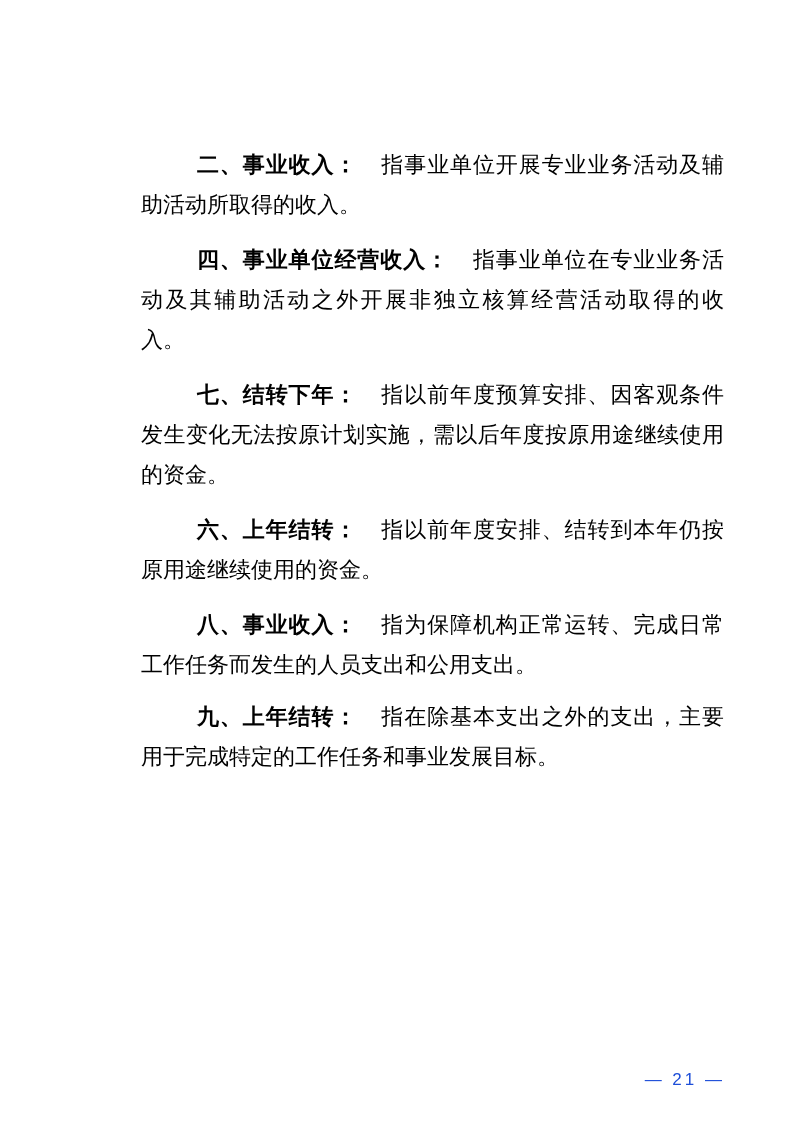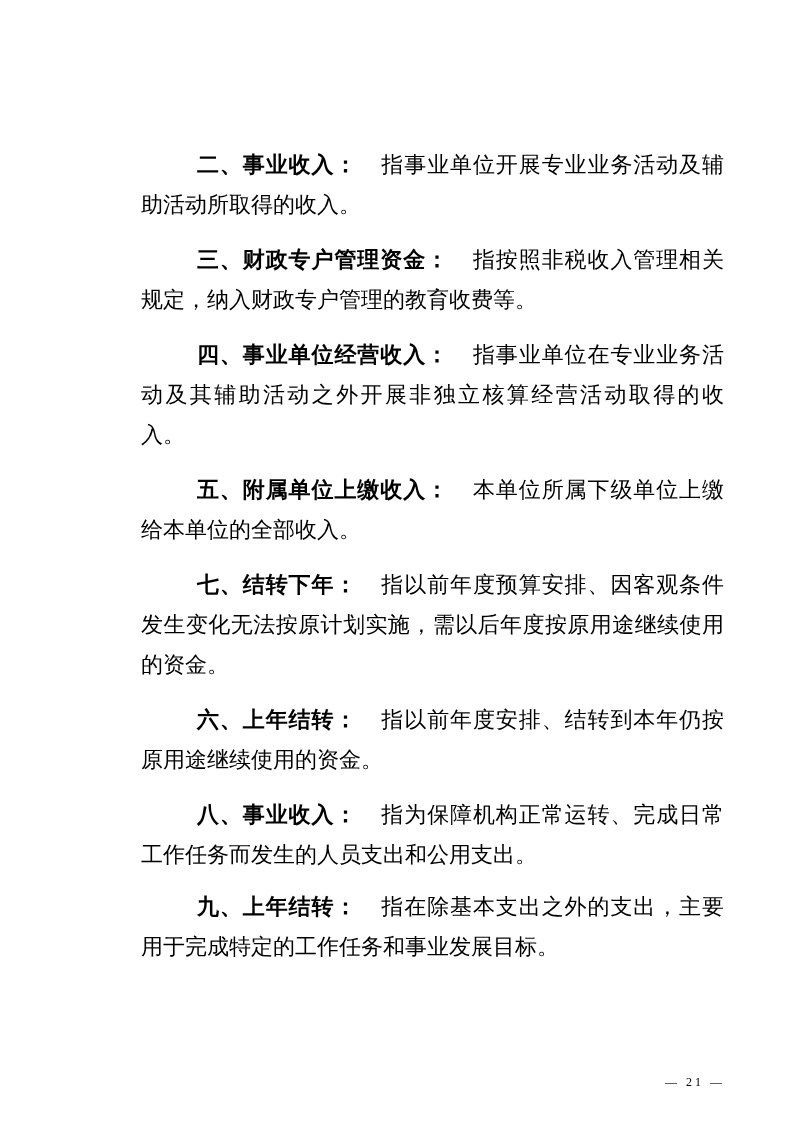--- a/index.html
+++ b/index.html
@@ -31,39 +31,37 @@
   
   .para:nth-last-child(2) { margin-bottom: 0; }
   .para .head {
     font-family: "Liberation Sans", "DejaVu Sans", sans-serif;
     font-weight: bold;
   }
   .page-number {
     position: absolute;
     right: 80px;
     bottom: 44px;
-    font-size: 12px;
+    font-size: 17px;
     letter-spacing: 3px;
-    font-family: Liberation Serif, serif;
-    color: #000000;
+    font-family: Liberation Sans, sans-serif;
+    color: #1d4ed8;
     white-space: nowrap;
   }
 </style>
 </head>
 <body>
 
 <div class="page">
   <div class="content">
   <p class="para"><b class="head">二、事业收入：</b><span class="body-text">指事业单位开展专业业务活动及辅助活动所取得的收入。</span></p>
 
-  <p class="para"><b class="head">三、财政专户管理资金：</b><span class="body-text">指按照非税收入管理相关规定，纳入财政专户管理的教育收费等。</span></p>
 
   <p class="para"><b class="head">四、事业单位经营收入：</b><span class="body-text">指事业单位在专业业务活动及其辅助活动之外开展非独立核算经营活动取得的收入。</span></p>
 
-  <p class="para"><b class="head">五、附属单位上缴收入：</b><span class="body-text">本单位所属下级单位上缴给本单位的全部收入。</span></p>
 
   <p class="para"><b class="head">七、结转下年：</b><span class="body-text">指以前年度预算安排、因客观条件发生变化无法按原计划实施，需以后年度按原用途继续使用的资金。</span></p>
 
   <p class="para"><b class="head">六、上年结转：</b><span class="body-text">指以前年度安排、结转到本年仍按原用途继续使用的资金。</span></p>
 
   <p class="para"><b class="head">八、事业收入：</b><span class="body-text">指为保障机构正常运转、完成日常工作任务而发生的人员支出和公用支出。</span></p>
 
   <p class="para"><b class="head">九、上年结转：</b><span class="body-text">指在除基本支出之外的支出，主要用于完成特定的工作任务和事业发展目标。</span></p>
 
 </div>

